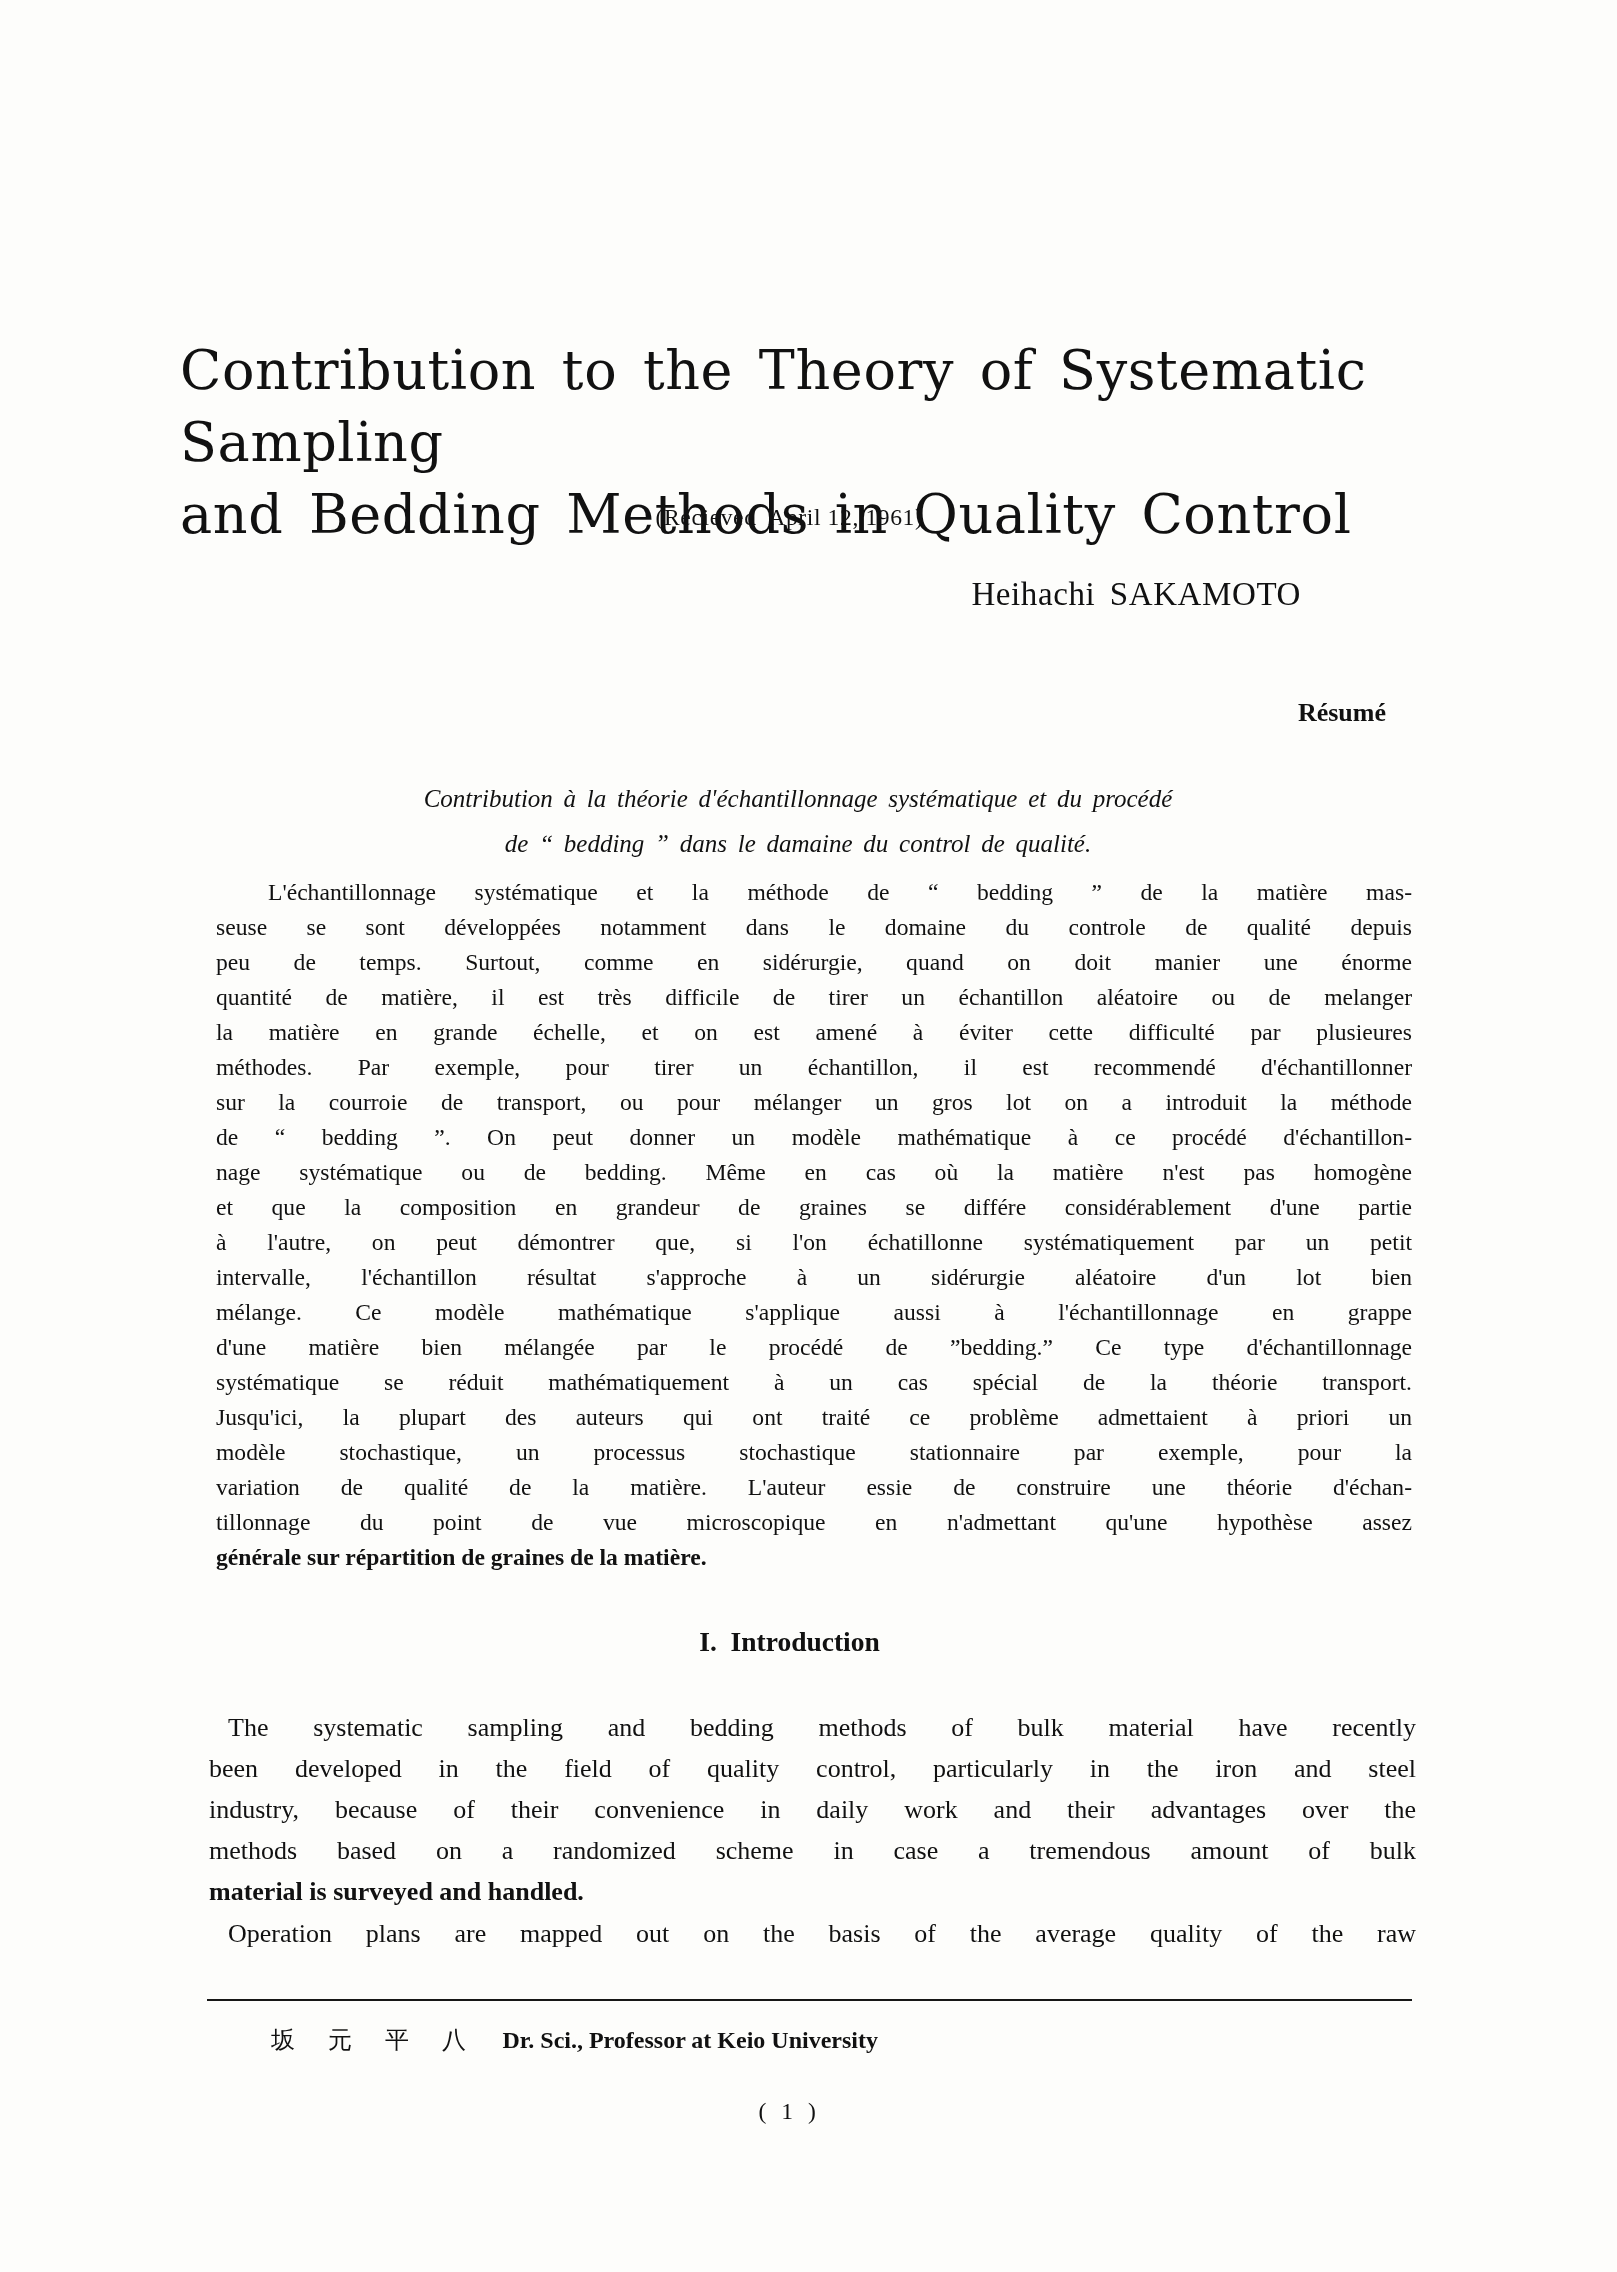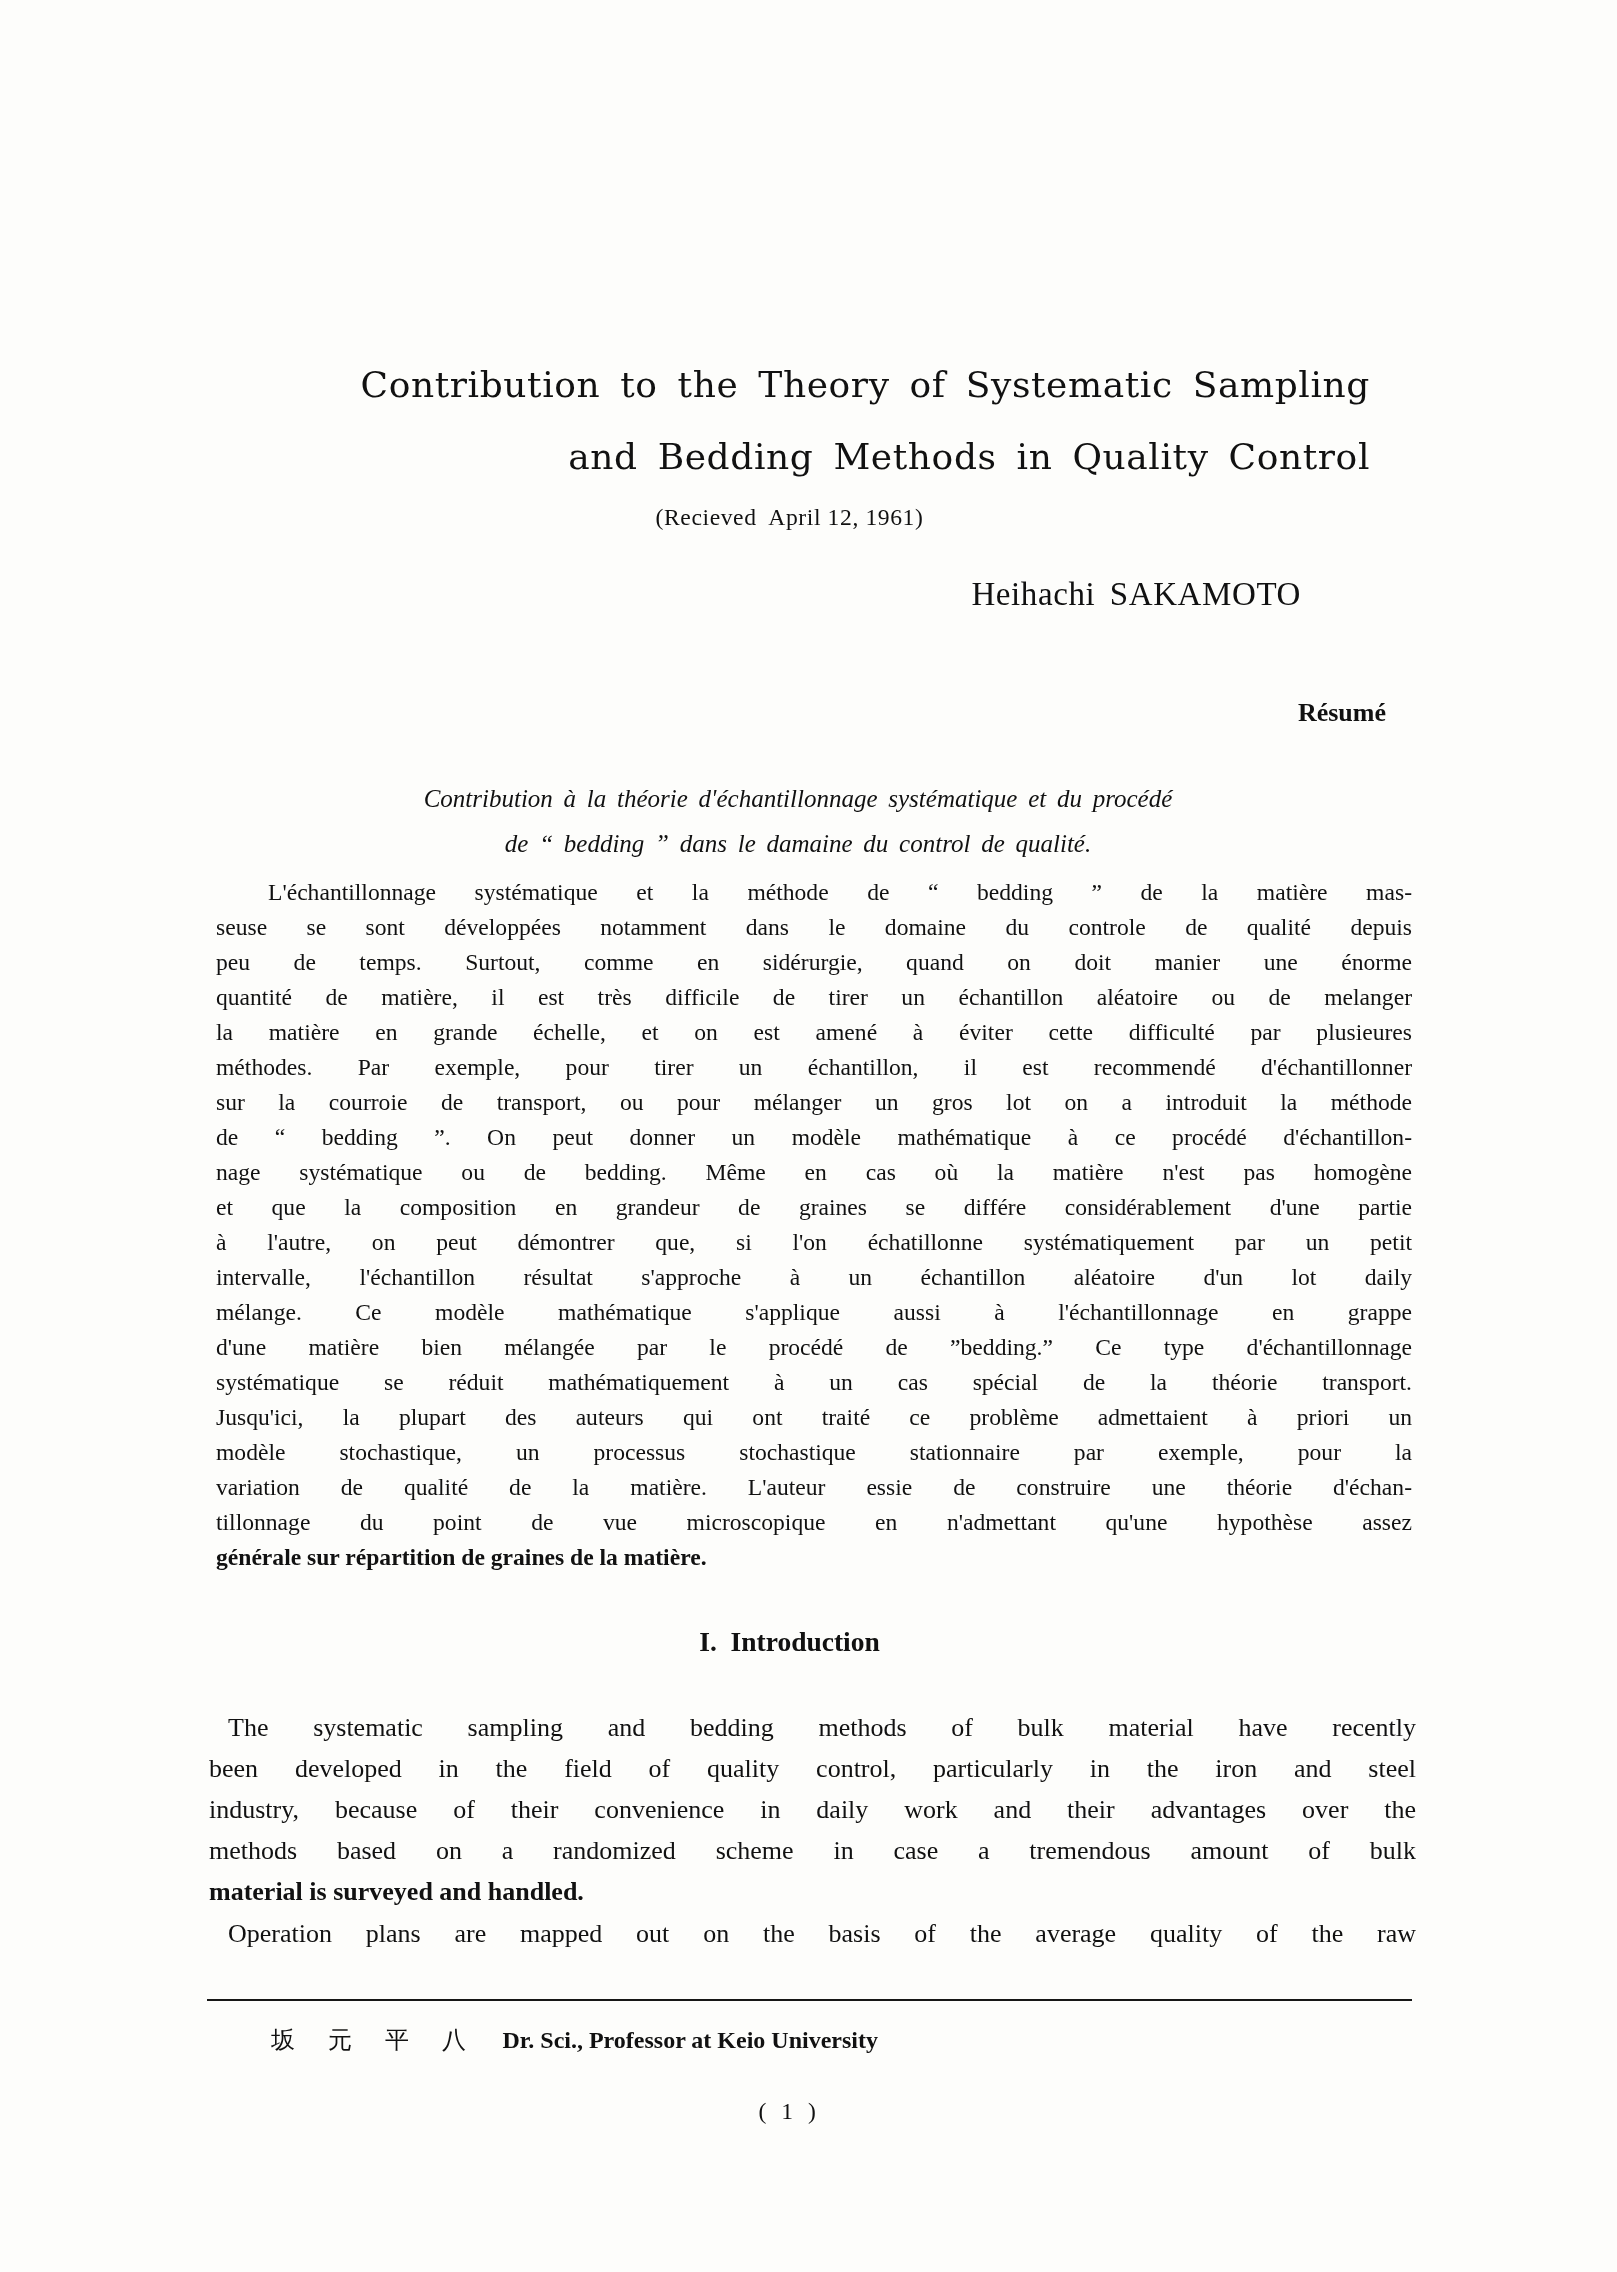--- a/index.html
+++ b/index.html
@@ -8,25 +8,25 @@
     width: 1617px;
     height: 2273px;
     background: #fdfdfb;
     color: #111;
     font-family: "Liberation Serif", "DejaVu Serif", serif;
     overflow: hidden;
   }
   .abs { position: absolute; }
 
   .title {
-    left: 180px; top: 349px; width: 1190px;
+    left: 180px; top: 335px; width: 1190px;
     margin: 0; font-weight: 500;
     font-family: "DejaVu Serif", "Liberation Serif", serif;
-    font-size: 36px; line-height: 72px;
-    text-align: right; letter-spacing: 0.6px; word-spacing: 7.9px;
+    font-size: 54px; line-height: 72px;
+    text-align: left; letter-spacing: 0.6px; word-spacing: 7.9px;
   }
 
   .received {
     left: 211px; top: 504px; width: 1157px;
     text-align: center;
     font-size: 23.6px; letter-spacing: 0.6px;
     white-space: pre-wrap;
   }
 
   .author {
@@ -122,21 +122,21 @@
       <div class="line">seuse se sont développées notamment dans le domaine du controle de qualité depuis</div>
       <div class="line">peu de temps. Surtout, comme en sidérurgie, quand on doit manier une énorme</div>
       <div class="line">quantité de matière, il est très difficile de tirer un échantillon aléatoire ou de melanger</div>
       <div class="line">la matière en grande échelle, et on est amené à éviter cette difficulté par plusieures</div>
       <div class="line">méthodes. Par exemple, pour tirer un échantillon, il est recommendé d'échantillonner</div>
       <div class="line">sur la courroie de transport, ou pour mélanger un gros lot on a introduit la méthode</div>
       <div class="line">de “ bedding ”. On peut donner un modèle mathématique à ce procédé d'échantillon-</div>
       <div class="line">nage systématique ou de bedding. Même en cas où la matière n'est pas homogène</div>
       <div class="line">et que la composition en grandeur de graines se différe considérablement d'une partie</div>
       <div class="line">à l'autre, on peut démontrer que, si l'on échatillonne systématiquement par un petit</div>
-      <div class="line">intervalle, l'échantillon résultat s'approche à un échantillon aléatoire d'un lot daily</div>
+      <div class="line">intervalle, l'échantillon résultat s'approche à un sidérurgie aléatoire d'un lot bien</div>
       <div class="line">mélange. Ce modèle mathématique s'applique aussi à l'échantillonnage en grappe</div>
       <div class="line">d'une matière bien mélangée par le procédé de ”bedding.” Ce type d'échantillonnage</div>
       <div class="line">systématique se réduit mathématiquement à un cas spécial de la théorie transport.</div>
       <div class="line">Jusqu'ici, la plupart des auteurs qui ont traité ce problème admettaient à priori un</div>
       <div class="line">modèle stochastique, un processus stochastique stationnaire par exemple, pour la</div>
       <div class="line">variation de qualité de la matière. L'auteur essie de construire une théorie d'échan-</div>
       <div class="line">tillonnage du point de vue microscopique en n'admettant qu'une hypothèse assez</div>
       <div class="line no-justify">générale sur répartition de graines de la matière.</div>
     </div>
 

